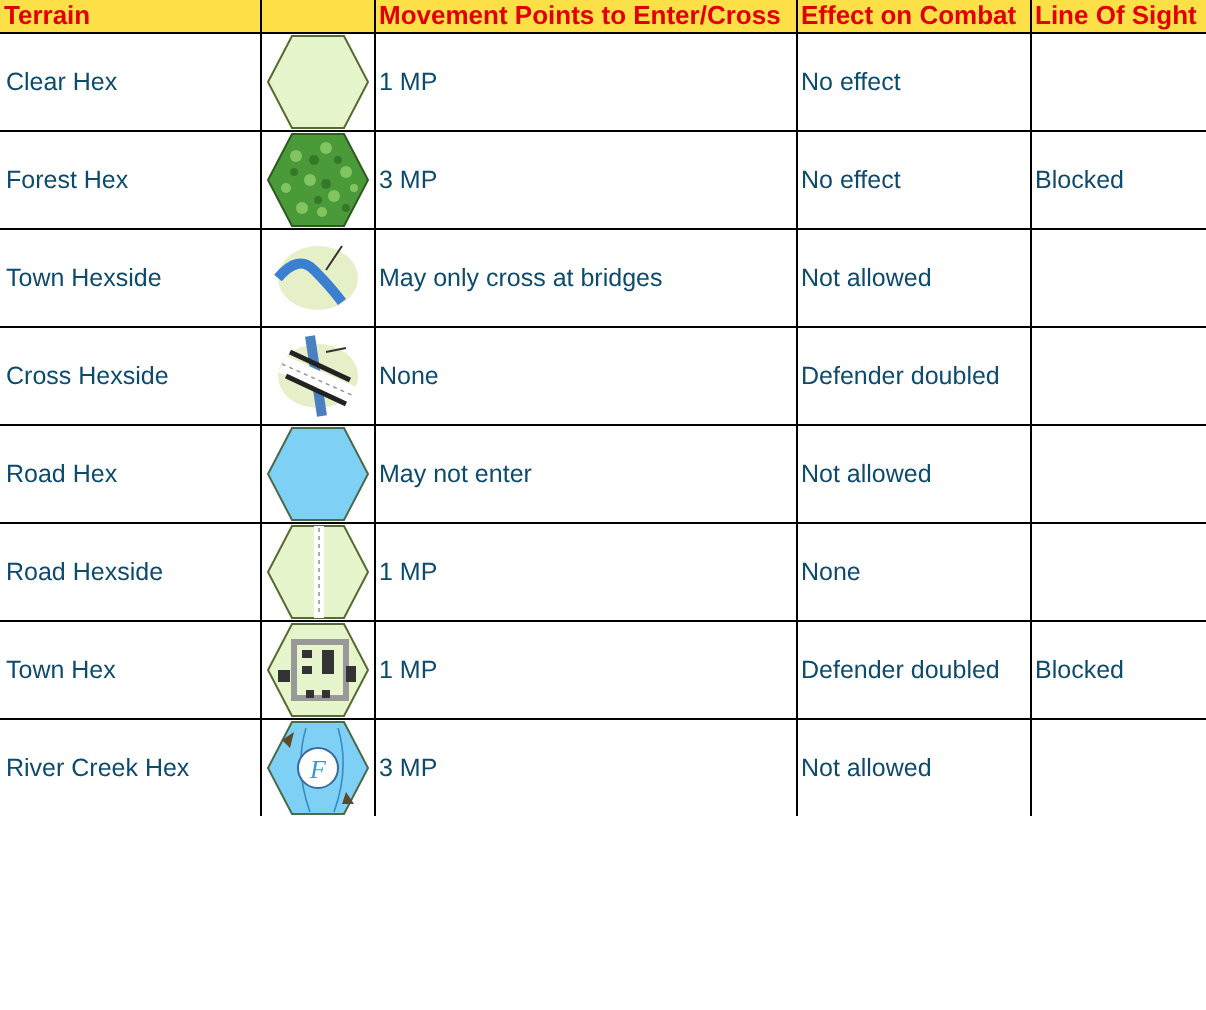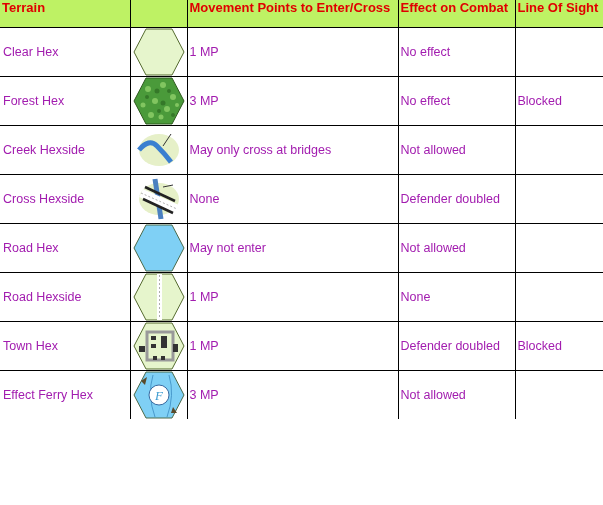--- a/index.html
+++ b/index.html
@@ -1,19 +1,19 @@
 <!DOCTYPE html>
 <html><head>
 <meta charset="utf-8">
 <style>
   html,body{margin:0;padding:0;background:#fff;}
   body{width:603px;height:505px;overflow:hidden;font-family:"Liberation Sans",sans-serif;}
   table{border-collapse:collapse;table-layout:fixed;width:603px;}
-  th{background:#bef264;color:#e00000;font-weight:bold;font-size:13px;text-align:left;height:16px;padding:0 0 11px 2px;border-right:1px solid #000;border-bottom:1px solid #000;white-space:nowrap;overflow:hidden;line-height:16px;}
-  td{font-size:12.5px;color:#a21caf;height:48px;padding:0 0 0 2px;border-right:1px solid #000;border-bottom:1px solid #000;vertical-align:middle;line-height:17px;}
+  th{background:#fde047;color:#e00000;font-weight:bold;font-size:13px;text-align:left;height:16px;padding:0 0 0 2px;border-right:1px solid #000;border-bottom:1px solid #000;white-space:nowrap;overflow:hidden;line-height:16px;}
+  td{font-size:12.5px;color:#0c4a6e;height:48px;padding:0 0 0 2px;border-right:1px solid #000;border-bottom:1px solid #000;vertical-align:middle;line-height:17px;}
   td.icon{padding:0;text-align:center;}
   th:last-child, td:last-child{border-right:none;}
   tr:last-child td{border-bottom:none;}
   td.terrain{padding-left:3px;}
   svg{display:block;margin:0 auto;}
 </style>
 </head>
 <body>
 
 <table>
@@ -71,21 +71,21 @@
                 <circle cx="40" cy="38" r="2"></circle>
               </g>
         </svg></span></td>
       <td>3 MP</td>
       <td>No effect</td>
       <td>Blocked</td>
     </tr>
 
 
     <tr>
-      <td class="terrain">Creek Hexside</td>
+      <td class="terrain">Town Hexside</td>
       <td class="icon"><span>
         <svg width="52" height="48" viewBox="0 0 52 48">
           <ellipse cx="26" cy="24" rx="20" ry="16" fill="#e6f0c8"></ellipse>
           <path d="M6,24 Q16,12 24,20 Q32,28 38,36" stroke="#3a7fd0" stroke-width="5" fill="none"></path>
           <line x1="30" y1="20" x2="38" y2="8" stroke="#333" stroke-width="1"></line>
         </svg></span></td>
       <td>May only cross at bridges</td>
       <td>Not allowed</td>
       <td></td>
     </tr>
@@ -145,21 +145,21 @@
           <rect x="40" y="22" width="5" height="8" fill="#333"></rect>
           <rect x="20" y="34" width="4" height="4" fill="#333"></rect>
           <rect x="28" y="34" width="4" height="4" fill="#333"></rect>
         </svg></span></td>
       <td>1 MP</td>
       <td>Defender doubled</td>
       <td>Blocked</td>
     </tr>
 
     <tr>
-      <td class="terrain">Effect Ferry Hex</td>
+      <td class="terrain">River Creek Hex</td>
       <td class="icon"><span>
         <svg width="52" height="48" viewBox="0 0 52 48">
           <polygon points="13,1 39,1 51,24 39,47 13,47 1,24" fill="#7fd0f5" stroke="#4a6a4a" stroke-width="1"></polygon>
           <path d="M20,4 Q14,24 22,46" stroke="#3a8ac0" stroke-width="0.8" fill="none"></path>
           <path d="M36,4 Q42,24 34,46" stroke="#3a8ac0" stroke-width="0.8" fill="none"></path>
           <circle cx="26" cy="24" r="10" fill="#fff" stroke="#3a6aa0" stroke-width="1"></circle>
           <text x="26" y="29" text-anchor="middle" font-size="13" font-style="italic" fill="#3a9ad0" font-family="'Liberation Serif', serif">F</text>
           <polygon points="8,10 14,6 12,14" fill="#5a4a2a"></polygon>
           <polygon points="40,36 44,42 38,42" fill="#5a4a2a"></polygon>
         </svg></span></td>

